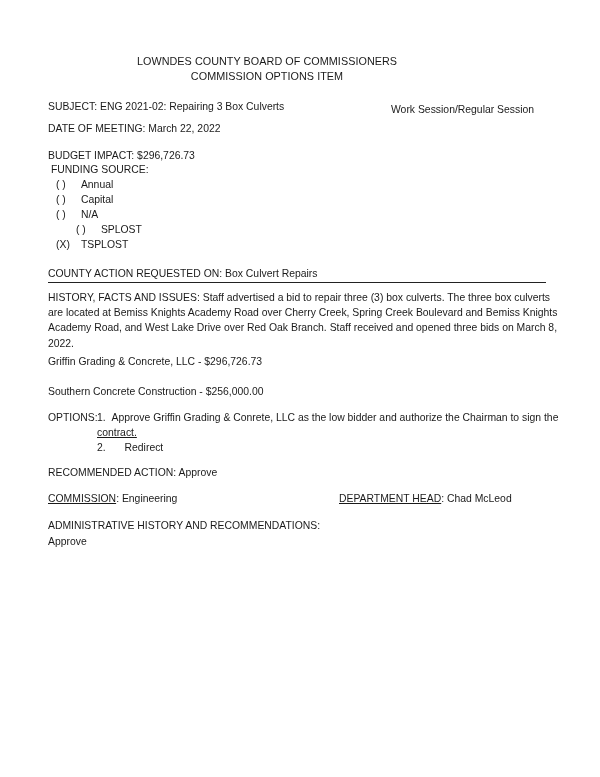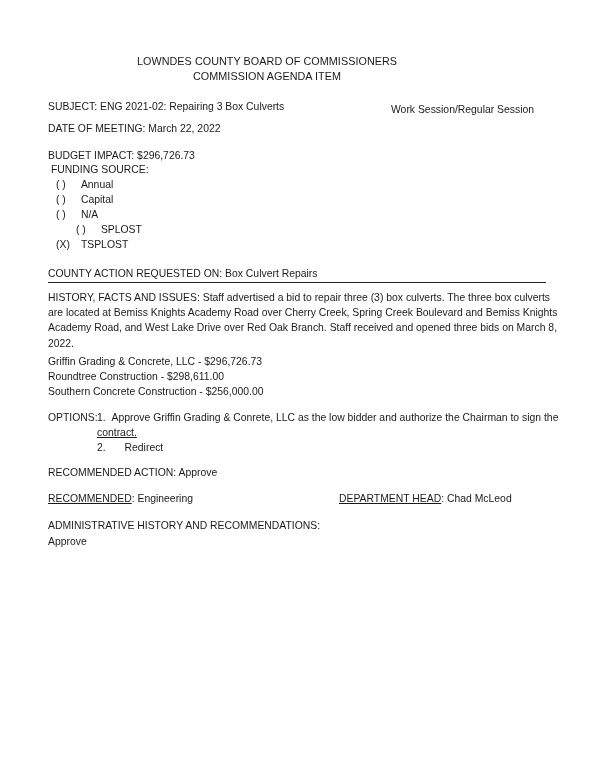--- a/index.html
+++ b/index.html
@@ -35,21 +35,21 @@
     .fund-mark { display: inline-block; width: 22px; }
     .fund-label { display: inline-block; }
     .opt-item { position: absolute; white-space: nowrap; }
   </style>
 </head>
 <body>
 
 <div class="page">
 
   <div class="title" style="top:55px;">LOWNDES COUNTY BOARD OF COMMISSIONERS</div>
-  <div class="title" style="top:70px;">COMMISSION AGENDA ITEM</div>
+  <div class="title" style="top:70px;">COMMISSION OPTIONS ITEM</div>
 
   <div class="abs" style="left:48px; top:101px;">
     <span>SUBJECT:</span>
     <span>ENG 2021-02: Repairing 3 Box Culverts</span>
   </div>
 
   <div class="abs" style="left:48px; top:123px;">
     <span>DATE OF MEETING:</span>
     <span>March 22, 2022</span>
   </div>
@@ -89,39 +89,38 @@
     <span>Box Culvert Repairs</span>
   </div>
   <div class="rule" style="top:282px;"></div>
 
   <div class="para" style="top:290px;">
     <span>HISTORY, FACTS AND ISSUES:</span>
     <span>Staff advertised a bid to repair three (3) box culverts.  The three box culverts are located at Bemiss Knights Academy Road over Cherry Creek, Spring Creek Boulevard and Bemiss Knights Academy Road, and West Lake Drive over Red Oak Branch.  Staff received and opened three bids on March 8, 2022.</span>
   </div>
 
   <div class="abs" style="left:48px; top:356px;">Griffin Grading &amp; Concrete, LLC - $296,726.73</div>
-  <div class="abs" style="left:48px; top:371px;">Roundtree Construction - $298,611.00</div>
   <div class="abs" style="left:48px; top:386px;">Southern Concrete Construction - $256,000.00</div>
 
   <div class="abs" style="left:48px; top:412px;">OPTIONS:</div>
   <div class="opt-item" style="left:97px; top:412px;">
     <span>1.</span>
     <span style="margin-left:3px;">Approve Griffin Grading &amp; Conrete, LLC as the low bidder and authorize the Chairman to sign the</span>
   </div>
   <div class="opt-item" style="left:97px; top:427px;text-decoration:underline;">contract.</div>
   <div class="opt-item" style="left:97px; top:442px;">
     <span>2.</span>
     <span style="margin-left:16px;">Redirect</span>
   </div>
 
   <div class="abs" style="left:48px; top:467px;">
     <span>RECOMMENDED ACTION:</span>
     <span>Approve</span>
   </div>
 
-  <div class="abs" style="left:48px; top:493px;"><span class="u">RECOMMENDED</span><span>: Engineering</span></div>
+  <div class="abs" style="left:48px; top:493px;"><span class="u">COMMISSION</span><span>: Engineering</span></div>
 
   <div class="abs" style="left:305px; top:493px;padding-left:34px;"><span class="u">DEPARTMENT HEAD</span><span>: Chad McLeod</span></div>
 
   <div class="abs" style="left:48px; top:520px;">ADMINISTRATIVE HISTORY AND RECOMMENDATIONS:</div>
   <div class="abs" style="left:48px; top:536px;">Approve</div>
 
 </div>
 
 </body></html>

